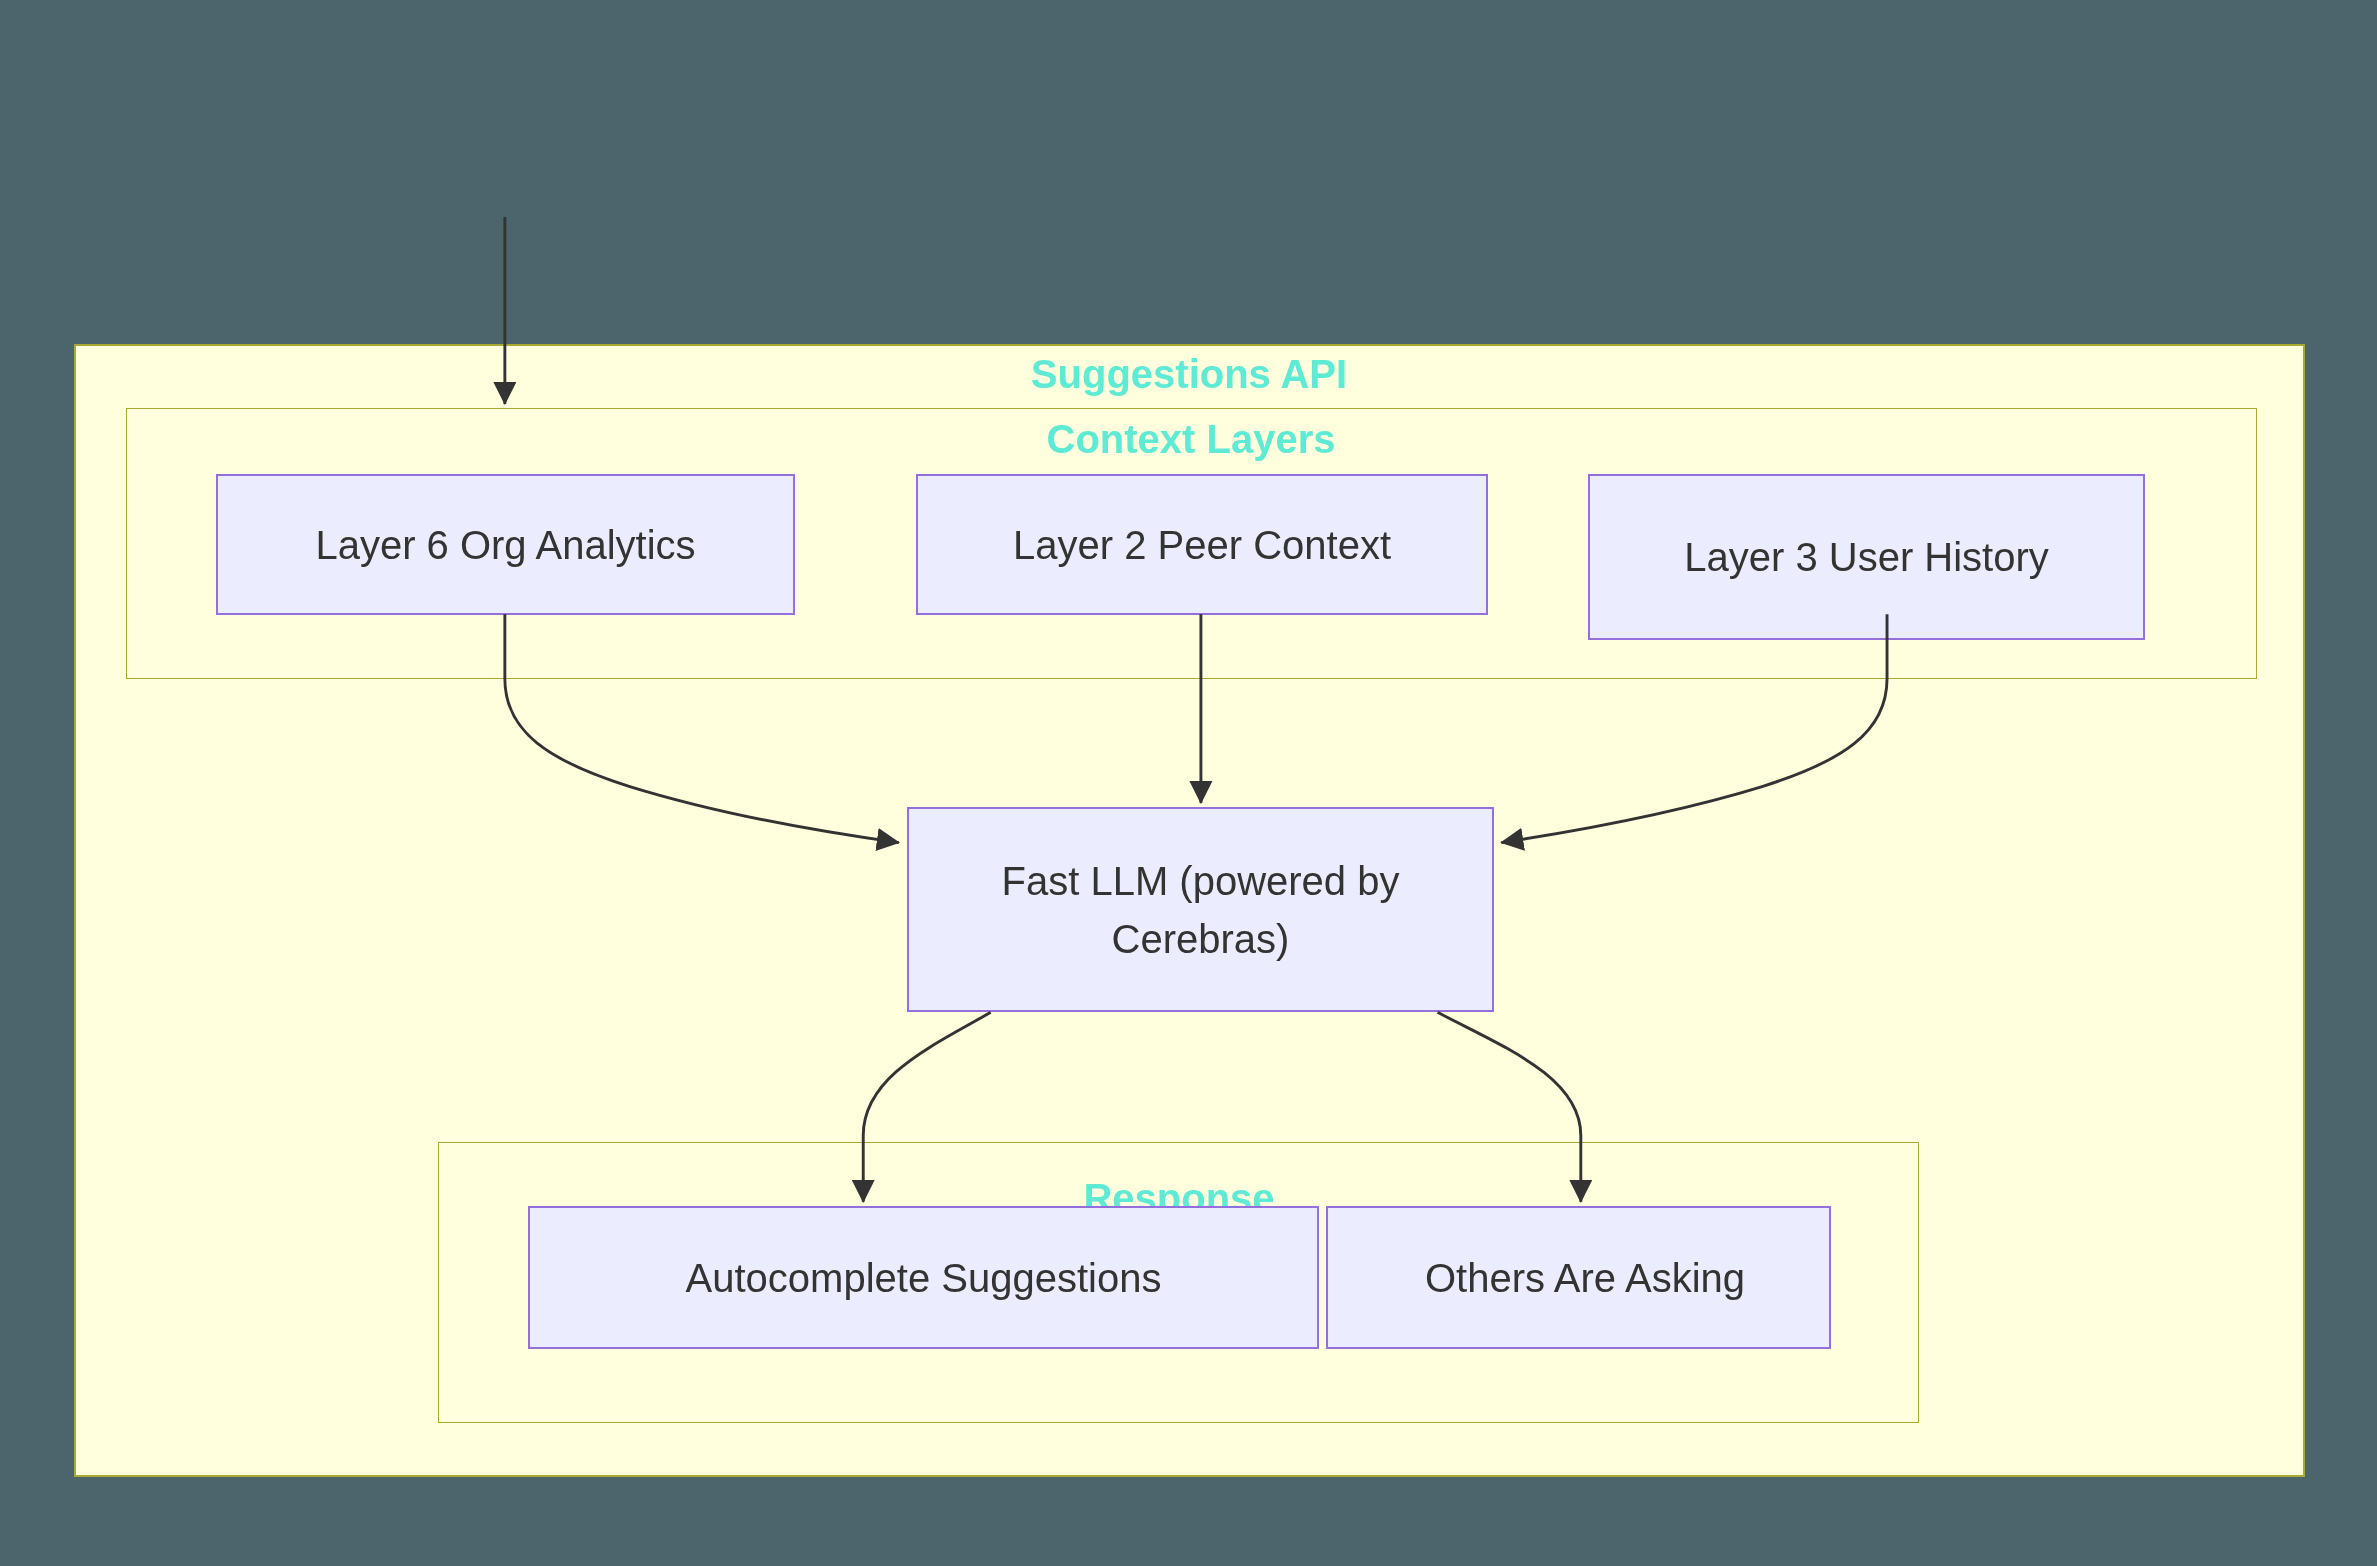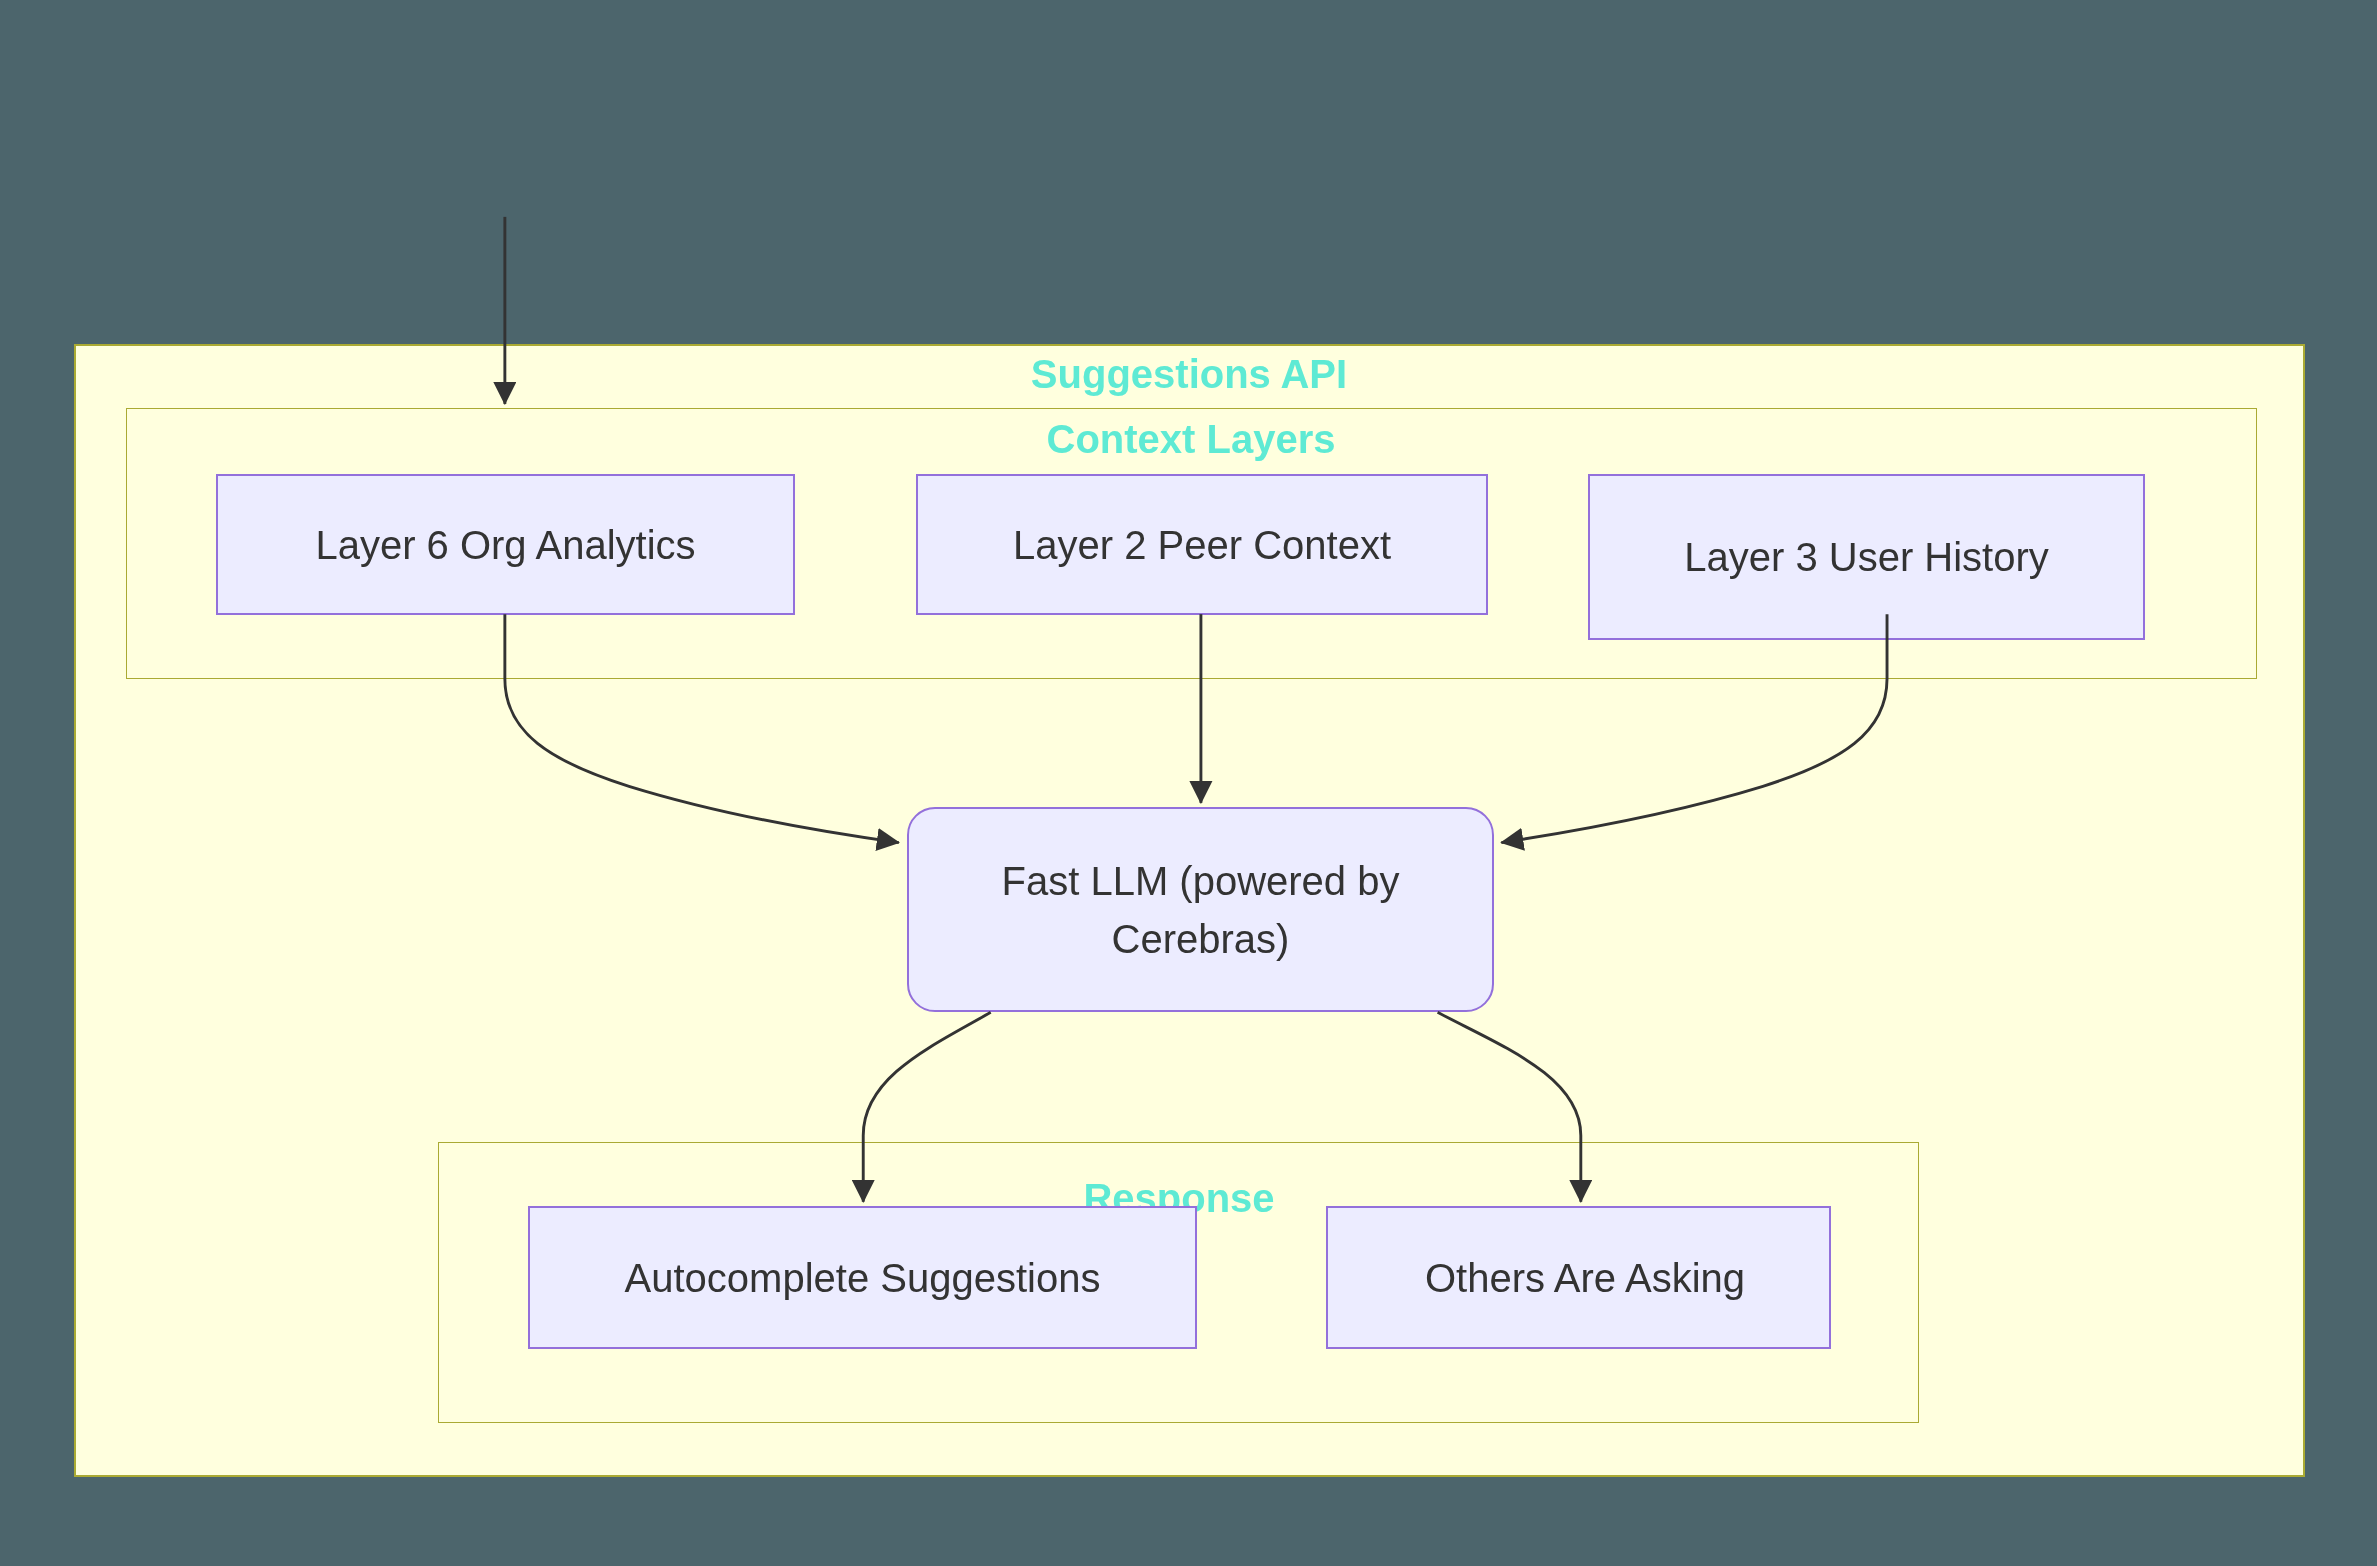--- a/index.html
+++ b/index.html
@@ -48,22 +48,22 @@
     justify-content: center;
     text-align: center;
     color: #333333;
     font-size: 40px;
     line-height: 1.45;
   }
   .n-user   { left: 188px;  top: 72px;   width: 636px; height: 143px; }
   .n-l1     { left: 216px;  top: 474px;  width: 579px; height: 141px; }
   .n-l2     { left: 916px; top: 474px;  width: 572px; height: 141px; }
   .n-l3     { left: 1588px; top: 474px;  width: 557px; height: 166px; }
-  .n-llm    { left: 907px; top: 807px;  width: 587px; height: 205px; padding: 0 33px; border-radius: 28px; }
-  .n-auto   { left: 528px;  top: 1206px; width: 669px; height: 143px; }
+  .n-llm    { left: 907px; top: 807px;  width: 587px; height: 205px; padding: 0 33px; }
+  .n-auto   { left: 528px;  top: 1206px; width: 791px; height: 143px; }
   .n-others { left: 1326px; top: 1206px; width: 505px; height: 143px; padding-left: 13px; }
   
   svg.edges {
     position: absolute;
     left: 0; top: 0;
     width: 2377px;
     height: 1566px;
     pointer-events: none;
   }
   svg.edges path.edge {

